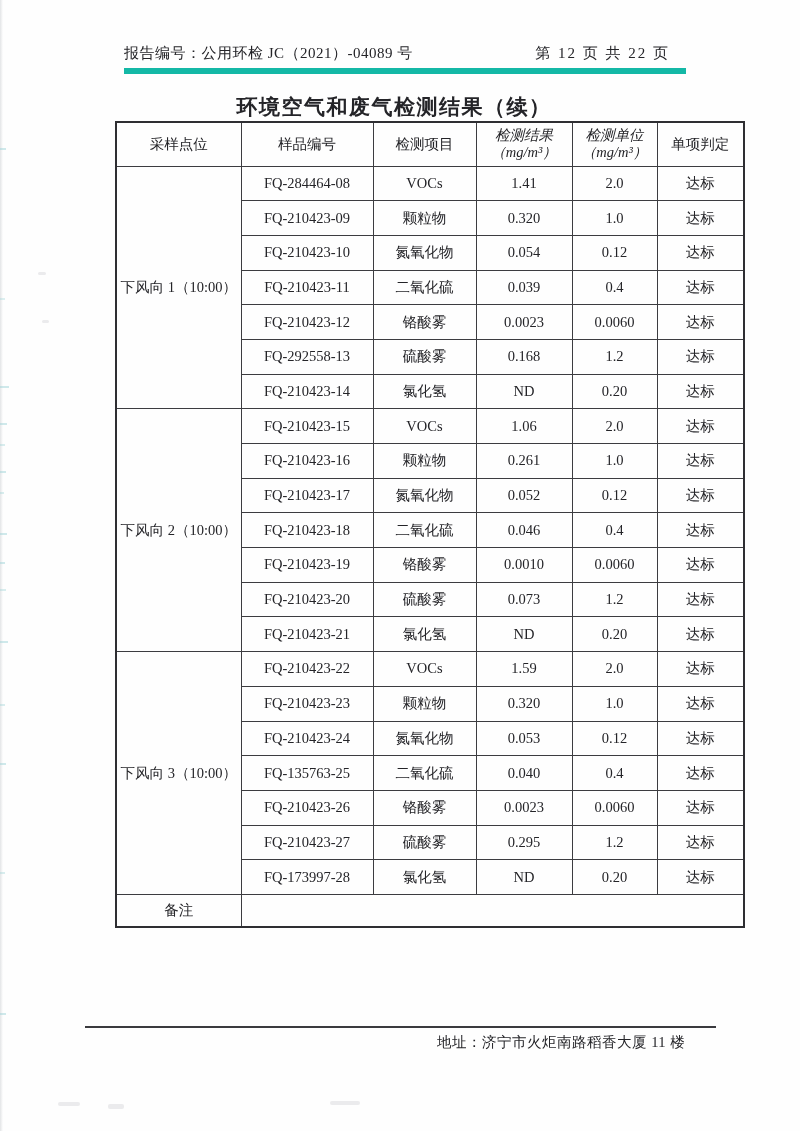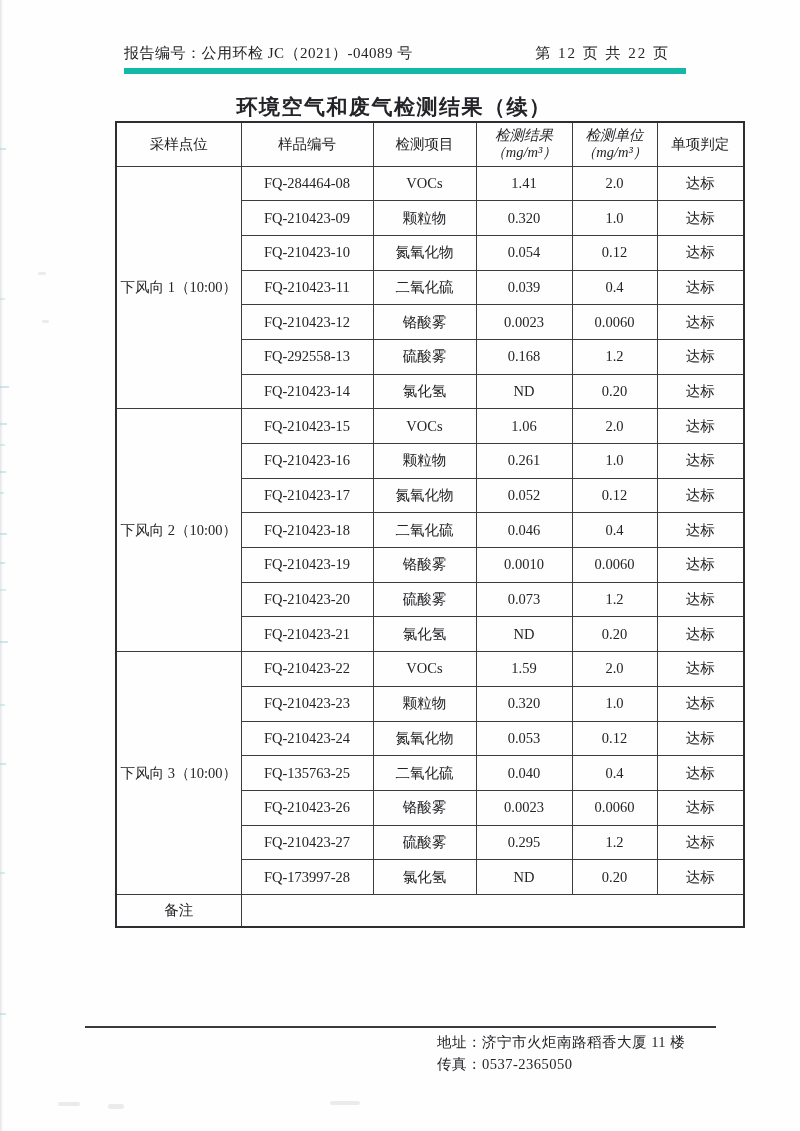--- a/index.html
+++ b/index.html
@@ -285,16 +285,15 @@
       <tr class="remark-row">
         <td>备注</td>
         <td colspan="5" class="remark-value"></td>
       </tr>
     </tbody>
   </table>
 
   <div class="footer-rule"></div>
   <div class="footer-col right">
     <div>地址：济宁市火炬南路稻香大厦 11 楼</div>
-    <div>传真：0537-2365050</div>
   </div>
 
 </div>
 
 </body></html>

